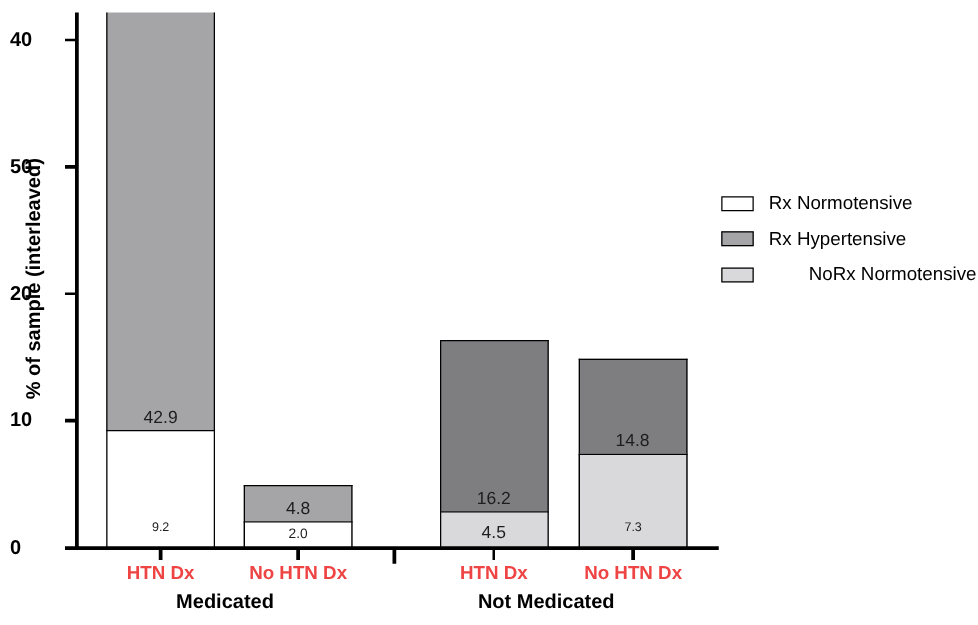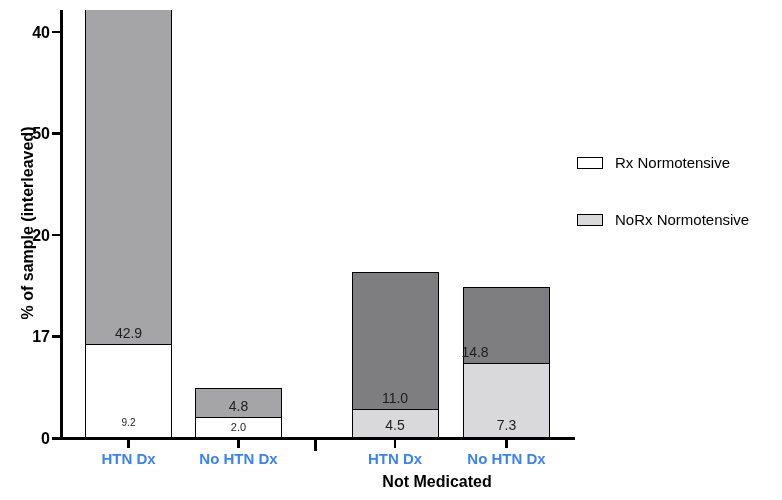--- a/index.html
+++ b/index.html
@@ -3,45 +3,45 @@
 <meta charset="utf-8">
 <style>
   html,body{margin:0;padding:0;background:#fff;}
   .fig{
     position:relative;width:782px;height:500px;background:#fff;overflow:hidden;
     font-family:"Liberation Sans","DejaVu Sans",sans-serif;color:#000;
   }
   .abs{position:absolute;}
   .axis-line{background:#000;}
   .tick{background:#000;}
-  .ytick-label{font-weight:700;font-size:16px;text-align:right;line-height:19px;color:#000;}
+  .ytick-label{font-weight:700;font-size:16px;text-align:left;line-height:19px;color:#000;}
   .ylabel{
     position:absolute;left:-186px;top:212px;width:428px;height:22px;
     text-align:center;font-weight:700;font-size:16px;line-height:22px;
     transform:rotate(-90deg);color:#000;white-space:nowrap;
   }
   .bar-seg{box-sizing:border-box;border:1.7px solid #000;border-bottom:none;}
   .bar-seg.clipped{border-top:none;}
   .val-label{text-align:center;color:#1d1d1f;line-height:1.15;}
-  .cat-label{font-weight:700;font-size:15px;text-align:center;color:#3b82f6;white-space:nowrap;}
+  .cat-label{font-weight:700;font-size:15px;text-align:center;color:#ef4444;white-space:nowrap;}
   .grp-label{font-weight:700;font-size:16px;text-align:center;color:#000;white-space:nowrap;}
   .legend-row{display:flex;align-items:center;height:18px;}
   .legend-swatch{box-sizing:border-box;width:26px;height:12px;border:1.5px solid #000;flex:0 0 auto;}
   .legend-text{font-size:15px;color:#000;margin-left:12px;white-space:nowrap;}
 </style>
 </head>
 <body>
 
 <div class="fig">
   <div class="ylabel">% of sample (interleaved)</div>
   <div id="plot" class="abs" style="left:0;top:0;width:782px;height:500px;">
       <div class="tick abs" style="left: 52px; top: 437px; width: 8px; height: 2.5px;"></div>
       <div class="ytick-label abs" style="left: 8px; top: 429px; width: 42px;">0</div>
       <div class="tick abs" style="left: 52px; top: 335.375px; width: 8px; height: 2.5px;"></div>
-      <div class="ytick-label abs" style="left: 8px; top: 327.375px; width: 42px;">17</div>
+      <div class="ytick-label abs" style="left: 8px; top: 327.375px; width: 42px;">10</div>
       <div class="tick abs" style="left: 52px; top: 233.75px; width: 8px; height: 2.5px;"></div>
       <div class="ytick-label abs" style="left: 8px; top: 225.75px; width: 42px;">20</div>
       <div class="tick abs" style="left: 52px; top: 132.125px; width: 8px; height: 2.5px;"></div>
       <div class="ytick-label abs" style="left: 8px; top: 124.125px; width: 42px;">50</div>
       <div class="tick abs" style="left: 52px; top: 30.5px; width: 8px; height: 2.5px;"></div>
       <div class="ytick-label abs" style="left: 8px; top: 22.5px; width: 42px;">40</div>
       <div class="axis-line abs" style="left: 60px; top: 10px; width: 2.5px; height: 429.5px;"></div>
       <div class="bar-seg abs clipped" style="left: 85px; top: 10px; width: 87px; height: 428px; background: rgb(165, 165, 168);"></div>
       <div class="bar-seg abs" style="left: 85px; top: 343.505px; width: 87px; height: 94.495px; background: rgb(255, 255, 255);"></div>
       <div class="val-label abs" style="left: 85px; top: 324.505px; width: 87px; font-size: 14px;">42.9</div>
@@ -49,37 +49,42 @@
       <div class="tick abs" style="left: 127.25px; top: 439.5px; width: 2.5px; height: 8px;"></div>
       <div class="cat-label abs" style="left: 68.5px; top: 450px; width: 120px;">HTN Dx</div>
       <div class="bar-seg abs" style="left: 195px; top: 388.22px; width: 87px; height: 49.78px; background: rgb(165, 165, 168);"></div>
       <div class="bar-seg abs" style="left: 195px; top: 416.675px; width: 87px; height: 21.325px; background: rgb(255, 255, 255);"></div>
       <div class="val-label abs" style="left: 195px; top: 397.675px; width: 87px; font-size: 14px;">4.8</div>
       <div class="val-label abs" style="left: 195px; top: 421px; width: 87px; font-size: 11px;">2.0</div>
       <div class="tick abs" style="left: 237.25px; top: 439.5px; width: 2.5px; height: 8px;"></div>
       <div class="cat-label abs" style="left: 178.5px; top: 450px; width: 120px;">No HTN Dx</div>
       <div class="bar-seg abs" style="left: 351.5px; top: 272.368px; width: 87px; height: 165.632px; background: rgb(126, 126, 129);"></div>
       <div class="bar-seg abs" style="left: 351.5px; top: 408.545px; width: 87px; height: 29.455px; background: rgb(217, 217, 219);"></div>
-      <div class="val-label abs" style="left: 351.5px; top: 389.545px; width: 87px; font-size: 14px;">11.0</div>
+      <div class="val-label abs" style="left: 351.5px; top: 389.545px; width: 87px; font-size: 14px;">16.2</div>
       <div class="val-label abs" style="left: 351.5px; top: 417px; width: 87px; font-size: 14px;">4.5</div>
       <div class="tick abs" style="left: 393.75px; top: 439.5px; width: 2.5px; height: 8px;"></div>
       <div class="cat-label abs" style="left: 335px; top: 450px; width: 120px;">HTN Dx</div>
       <div class="bar-seg abs" style="left: 463px; top: 286.595px; width: 87px; height: 151.405px; background: rgb(126, 126, 129);"></div>
       <div class="bar-seg abs" style="left: 463px; top: 362.814px; width: 87px; height: 75.1862px; background: rgb(217, 217, 219);"></div>
-      <div class="val-label abs" style="left: 439px; top: 343.814px; width: 72px; font-size: 14px;">14.8</div>
-      <div class="val-label abs" style="left: 463px; top: 417px; width: 87px; font-size: 14px;">7.3</div>
+      <div class="val-label abs" style="left: 470px; top: 343.814px; width: 72px; font-size: 14px;">14.8</div>
+      <div class="val-label abs" style="left: 463px; top: 417px; width: 87px; font-size: 10px;">7.3</div>
       <div class="tick abs" style="left: 505.25px; top: 439.5px; width: 2.5px; height: 8px;"></div>
       <div class="cat-label abs" style="left: 446.5px; top: 450px; width: 120px;">No HTN Dx</div>
       <div class="axis-line abs" style="left: 60px; top: 437px; width: 515px; height: 2.5px;"></div>
       <div class="tick abs" style="left: 314.25px; top: 439.5px; width: 2.5px; height: 11px;"></div>
+      <div class="grp-label abs" style="left: 90px; top: 473px; width: 180px;">Medicated</div>
       <div class="grp-label abs" style="left: 347px; top: 473px; width: 180px;">Not Medicated</div>
     </div>
   <div id="legend" class="abs" style="left:577px;top:0;width:205px;height:270px;">
       <div class="legend-row abs" style="left: 0px; top: 153.5px; width: 219px;">
         <div class="legend-swatch" style="background: rgb(255, 255, 255);"></div>
         <div class="legend-text">Rx Normotensive</div>
       </div>
-      <div class="legend-row abs" style="left: 0px; top: 210.5px; width: 205px;">
+      <div class="legend-row abs" style="left: 0px; top: 182px; width: 205px;">
+        <div class="legend-swatch" style="background: rgb(165, 165, 168);"></div>
+        <div class="legend-text">Rx Hypertensive</div>
+      </div>
+      <div class="legend-row abs" style="left: 0px; top: 210.5px; width: 205px; gap: 32px;">
         <div class="legend-swatch" style="background: rgb(217, 217, 219);"></div>
         <div class="legend-text">NoRx Normotensive</div>
       </div>
     </div>
 </div>
 
 </body></html>

